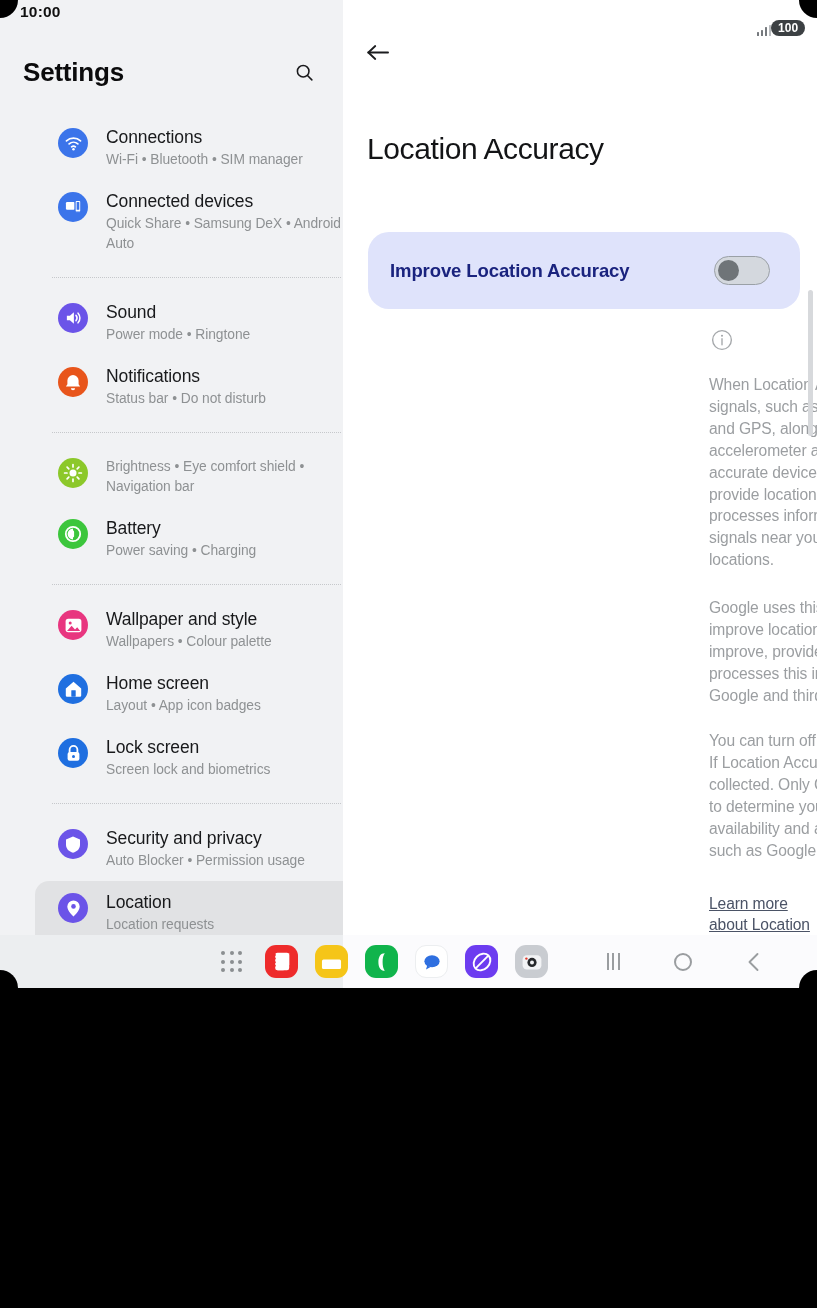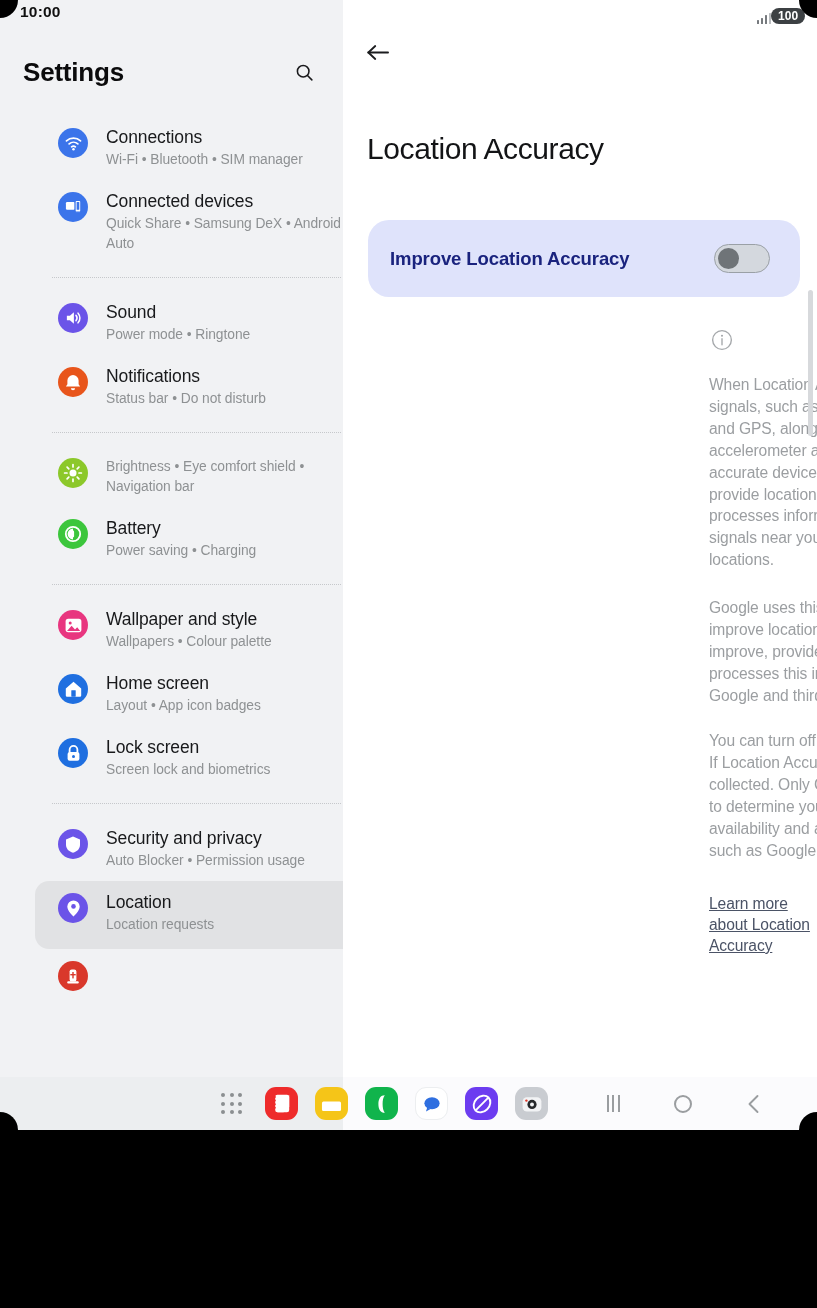--- a/index.html
+++ b/index.html
@@ -8,21 +8,21 @@
     width: 817px;
     height: 1308px;
     overflow: hidden;
     font-family: "Liberation Sans", sans-serif;
     background: #000;
   }
 
   #screen {
     position: relative;
     width: 817px;
-    height: 1130px;
+    height: 988px;
     background: #ffffff;
     overflow: hidden;
   }
 
   
   #statusbar {
     position: absolute;
     top: 0; left: 0;
     width: 817px;
     height: 26px;
@@ -34,21 +34,21 @@
   #status-time {
     position: absolute;
     left: 20px; top: 3px;
     font-size: 15.5px;
     font-weight: bold;
     color: #101010;
     letter-spacing: .2px;
   }
   #status-right {
     position: absolute;
-    right: 12px; top: 8px;
+    right: 12px; top: 20px;
     display: flex;
     align-items: flex-end;
     gap: 0;
   }
   .sig-bars { display: flex; align-items: flex-end; gap: 1.5px; height: 13px; }
   .sig-bars i { display: block; width: 2.6px; background: #767a7e; border-radius: .5px; }
   .sig-bars i:nth-child(1) { height: 4px; }
   .sig-bars i:nth-child(2) { height: 6.5px; }
   .sig-bars i:nth-child(3) { height: 9px; }
   .sig-bars i:nth-child(4) { height: 11.5px; background: #b9bcbf; }
@@ -156,21 +156,21 @@
     position: absolute;
     top: 132px; left: 24px;
     font-size: 30px;
     color: #131416;
     letter-spacing: -.4px;
     font-weight: normal;
   }
 
   #toggle-card {
     position: absolute;
-    top: 220px; left: 25px;
+    top: 232px; left: 25px;
     width: 432px;
     height: 77px;
     background: #dfe3fb;
     border-radius: 21px;
     display: flex;
     align-items: center;
     justify-content: space-between;
     padding: 0 30px 0 22px;
   }
   #toggle-label {

